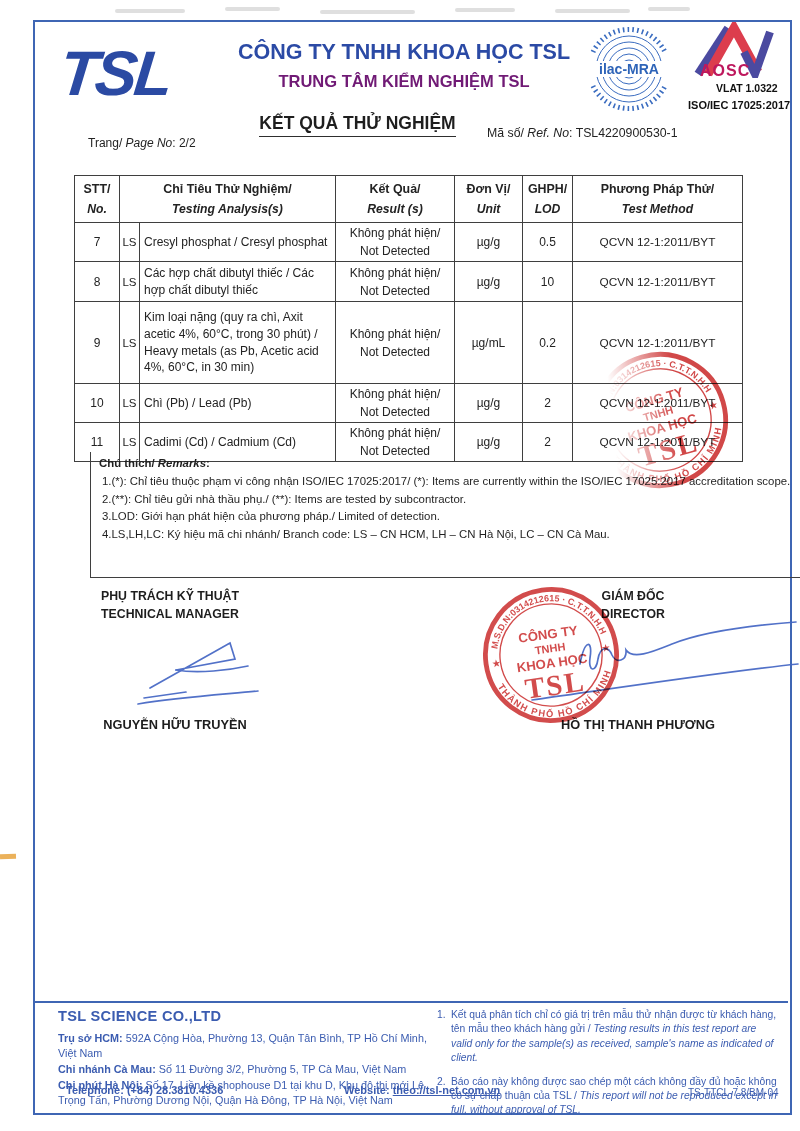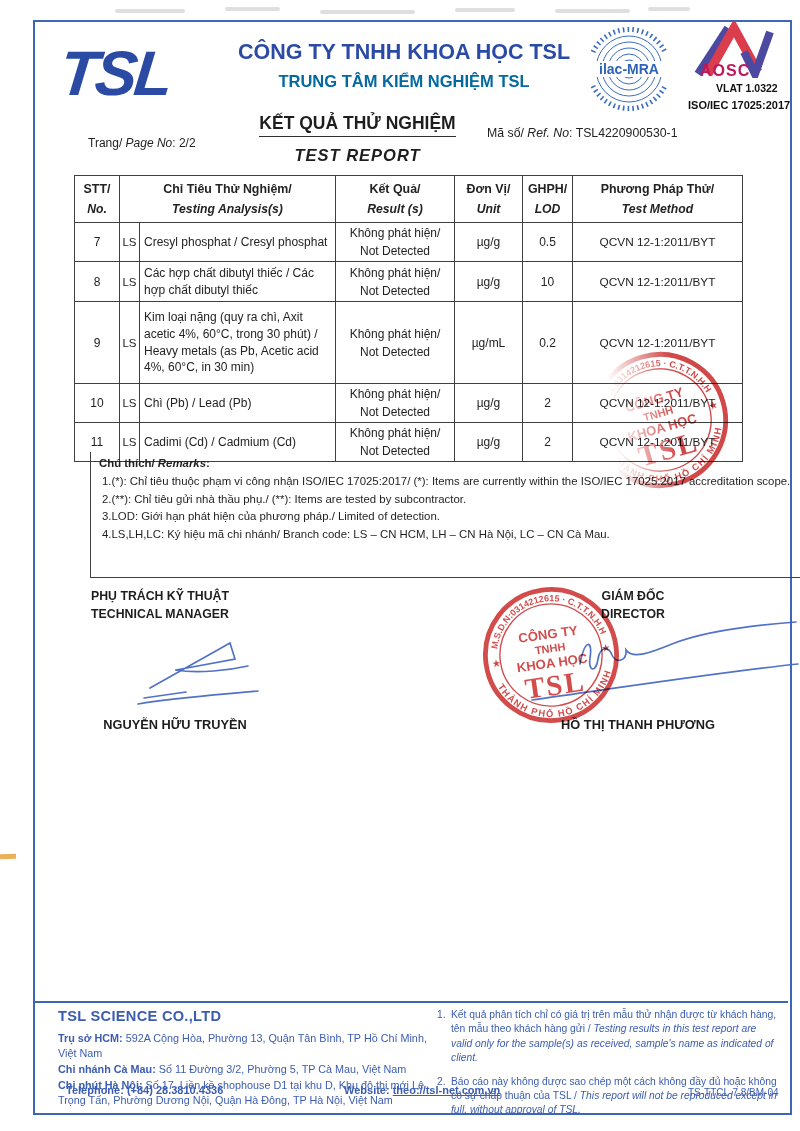--- a/index.html
+++ b/index.html
@@ -8,21 +8,21 @@
   .abs{position:absolute;}
   
   #frame{left:33px;top:20px;width:755px;height:1091px;border:2px solid #3f66b4;}
   #footer-sep{left:35px;top:1001px;width:753px;height:2px;background:#3f66b4;}
   .scan-dash{height:4px;background:#bfbfbf;opacity:.5;border-radius:2px;}
   #orange-mark{left:0;top:854px;width:16px;height:5px;background:#e8a33d;opacity:.85;transform:rotate(-2deg);}
   
   #tsl-logo{left:60px;top:28px;width:160px;height:90px;font-size:63px;font-weight:bold;font-style:italic;
             color:#2b4aa3;letter-spacing:-3px;transform:skewX(-6deg);line-height:90px;}
   #company-vn{left:228px;top:40px;width:352px;text-align:center;font-size:21.5px;font-weight:bold;color:#2b4aa5;}
-  #center-vn{left:228px;top:72px;width:352px;text-align:center;font-size:16.5px;font-weight:bold;color:#0369a1;}
+  #center-vn{left:228px;top:72px;width:352px;text-align:center;font-size:16.5px;font-weight:bold;color:#701a75;}
   #aosc-name{left:700px;top:62px;font-size:16px;color:#be185d;letter-spacing:1px;font-weight:bold;}
   #vlat{left:716px;top:82px;font-size:10.5px;font-weight:bold;color:#111;}
   #iso{left:688px;top:99px;font-size:11px;font-weight:bold;color:#111;}
   
   #page-no{left:88px;top:136px;font-size:12px;color:#232323;}
   #report-title-vn{left:255px;top:113px;width:205px;text-align:center;font-size:17.5px;font-weight:bold;
                    color:#1e1e1e;}
   #report-title-vn span{display:inline-block;border-bottom:1.5px solid #2e2e2e;padding-bottom:2px;}
   #report-title-en{left:255px;top:146px;width:205px;text-align:center;font-size:16.5px;font-weight:bold;
                    font-style:italic;letter-spacing:1px;color:#1e1e1e;}
@@ -39,21 +39,21 @@
   .cell-ls{font-size:11.5px !important;text-align:center;padding:0 1px !important;}
   .result-line{display:block;text-align:center;line-height:1.5;}
   .cell-method{font-size:11.8px !important;}
   
   #remarks{left:74px;top:452px;width:736px;height:126px;border:1.4px solid #3f3f3f;border-top:none;
            box-sizing:border-box;padding:3px 8px 11px 8px;font-size:11.4px;line-height:1.56;color:#1f1f1f;margin-left:16px;}
   #remarks .heading{font-weight:bold;}
   #remarks .line{margin-left:3px;}
   
   .sig-title{font-size:12.3px;font-weight:bold;line-height:1.5;text-align:center;color:#1d1d1d;}
-  #sig-left-title{left:76px;top:587px;width:168px;}
+  #sig-left-title{left:86px;top:587px;width:168px;}
   #sig-right-title{left:572px;top:587px;width:122px;}
   .sig-name{font-size:12.8px;font-weight:bold;text-align:center;color:#1d1d1d;}
   #sig-left-name{left:80px;top:717px;width:190px;}
   #sig-right-name{left:536px;top:717px;width:204px;}
   #signature-svg{left:80px;top:560px;width:720px;height:185px;}
   
   .stamp{width:138px;height:138px;mix-blend-mode:multiply;}
   #stamp-signature{left:482px;top:586px;transform:rotate(-8deg);opacity:.93;}
   #stamp-table{left:591px;top:351px;transform:rotate(-16deg);opacity:.95;
      -webkit-mask-image:linear-gradient(100deg,transparent 20%,rgba(0,0,0,.45) 38%,#000 60%);
@@ -118,21 +118,20 @@
   <div class="abs" id="aosc-name">AOSC</div>
   <div class="abs" id="vlat">VLAT 1.0322</div>
   <div class="abs" id="iso">ISO/IEC 17025:2017</div>
 
   <div class="abs" id="page-no">
     <span>Trang/ </span><span class="it">Page No</span><span>: 2/2</span>
   </div>
   <div class="abs" id="report-title-vn">
     <span>KẾT QUẢ THỬ NGHIỆM</span>
   </div>
-  <div class="abs" id="report-title-en">TEST REPORT</div>
   <div class="abs" id="ref-no">
     <span>Mã số/ </span><span class="it">Ref. No</span><span>: TSL4220900530-1</span>
   </div>
 
   <table id="results-table">
     <colgroup>
       <col style="width:45px">
         <col style="width:20px">
         <col style="width:196px">
       <col style="width:119px">

